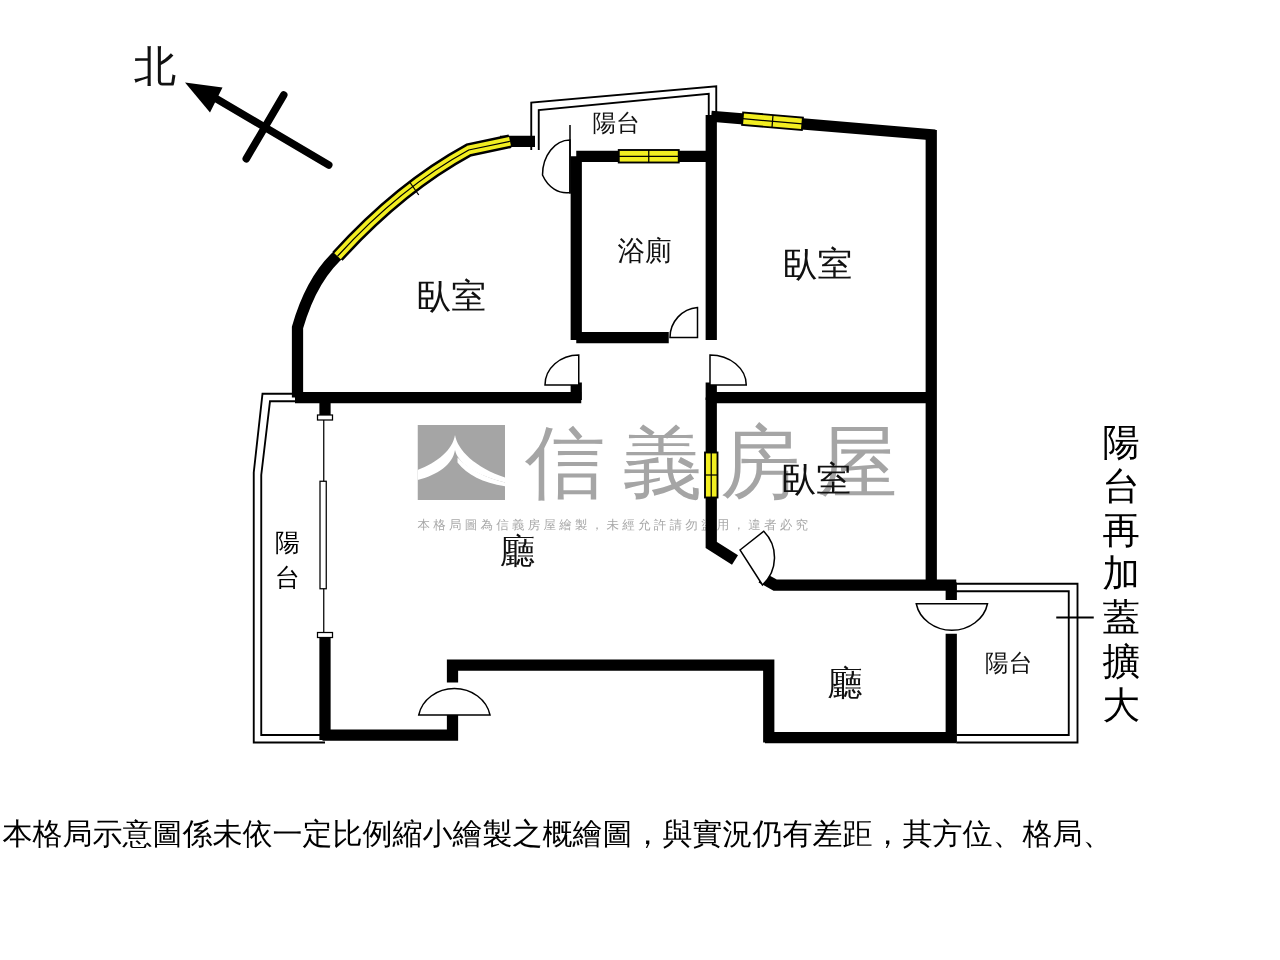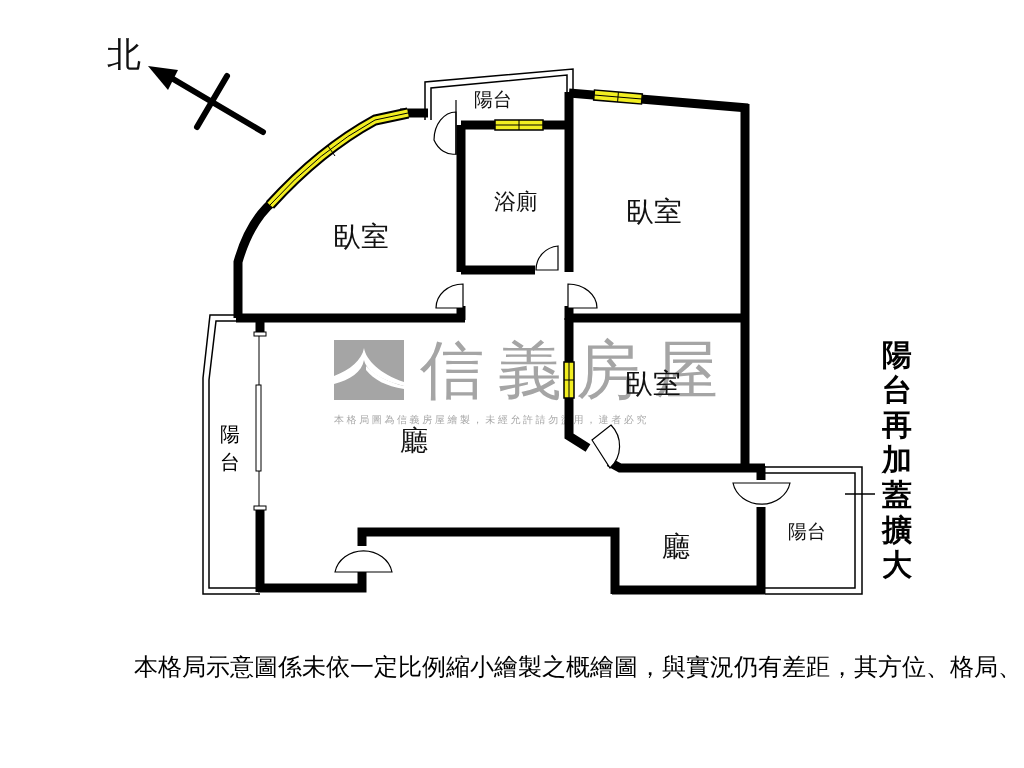--- a/index.html
+++ b/index.html
@@ -2,26 +2,26 @@
 <html><head>
   <meta charset="utf-8">
   <style>
     html, body { margin: 0; padding: 0; background: #ffffff; }
     body { width: 1024px; height: 768px; position: relative; overflow: hidden; font-family: "DejaVu Serif", "Liberation Serif", serif; color: #000; }
     #plan { position: absolute; left: 0; top: 0; width: 1024px; height: 620px; }
     .lbl { position: absolute; font-family: "DejaVu Serif", "Liberation Serif", serif; color: #111; line-height: 1; white-space: nowrap; }
     .room-lg { font-size: 28px; }
     .room-md { font-size: 22px; }
     .room-sm { font-size: 19px; }
-    .vert { position: absolute; font-family: "DejaVu Serif", "Liberation Serif", serif; font-size: 30px; line-height: 35px; width: 34px; text-align: center; word-break: break-all; white-space: normal; font-weight: bold; }
+    .vert { position: absolute; font-family: "DejaVu Serif", "Liberation Serif", serif; font-size: 30px; line-height: 35px; width: 34px; text-align: center; word-break: break-all; white-space: normal; }
     .vert-sm { position: absolute; font-family: "DejaVu Serif", "Liberation Serif", serif; font-size: 20px; line-height: 28px; width: 22px; text-align: center; white-space: normal; word-break: break-all; }
     .wm-text { position: absolute; left: 420px; top: 338px; font-family: Liberation Sans, sans-serif; font-size: 64px; letter-spacing: 14px; color: #a5a5a5; line-height: 1; white-space: nowrap; }
     .wm-sub { position: absolute; left: 334px; top: 413px; font-family: "DejaVu Sans", "Liberation Sans", sans-serif; font-size: 10px; letter-spacing: 2.6px; color: #a8a8a8; white-space: nowrap; }
     .disclaimer { position: absolute; left: 2px; top: 652px; width: 1020px; font-family: "DejaVu Serif", "Liberation Serif", serif; font-size: 24px; line-height: 31px; color: #000; }
-    .disclaimer div { white-space: nowrap; text-align: right; }
+    .disclaimer div { white-space: nowrap; }
   </style>
 </head>
 <body>
 
 <svg style="position:absolute;left:334px;top:340px;" width="70" height="60" viewBox="0 0 70 60">
   <rect x="0" y="0" width="70" height="60" fill="#a5a5a5"></rect>
   <path d="M0,36 C16,30 28,20 30,8 C32,20 46,34 70,42 L70,46 C46,40 32,30 30,20 C28,32 16,40 0,44 Z" fill="#ffffff"></path>
   <path d="M32,26 C42,36 54,42 70,46 L70,49 C52,46 40,40 32,30 Z" fill="#ffffff"></path>
 </svg>
 <div class="wm-text">信義房屋</div>

